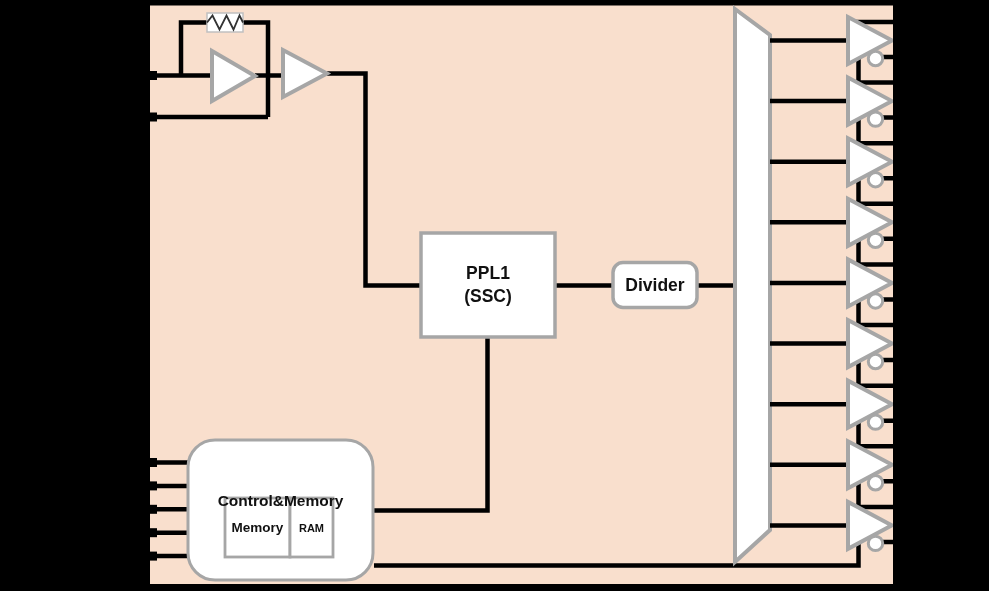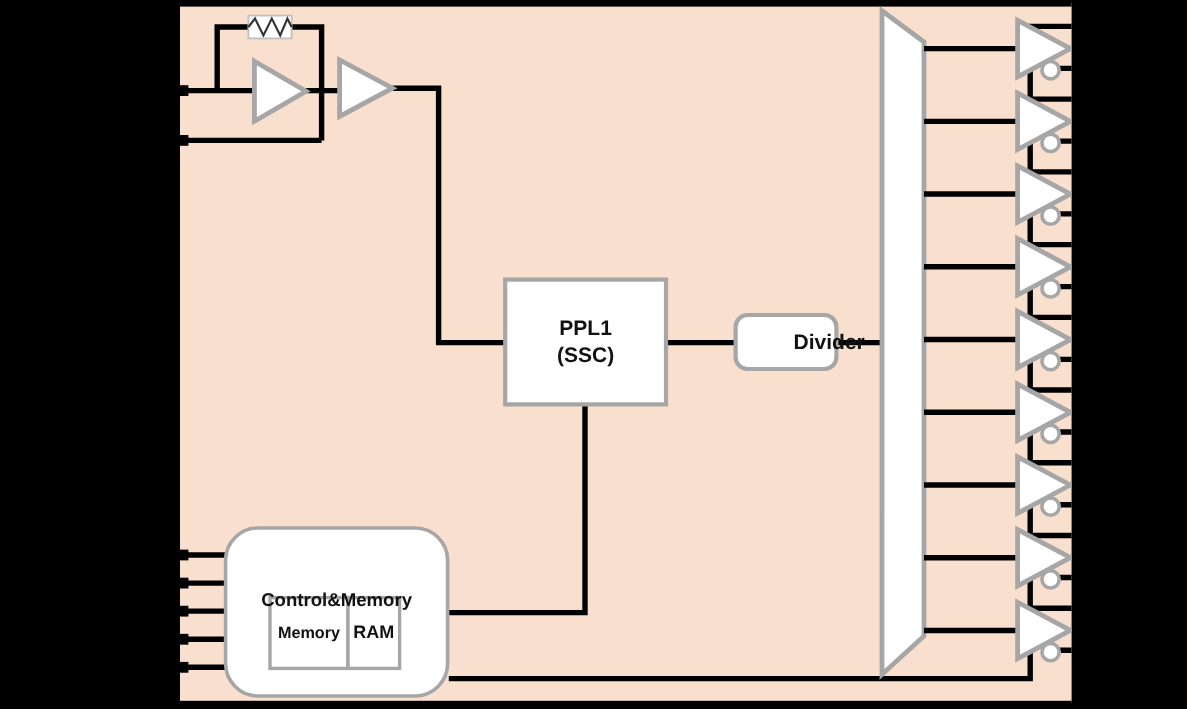--- a/index.html
+++ b/index.html
@@ -3,24 +3,24 @@
 <meta charset="utf-8">
 <style>
   html,body{margin:0;padding:0;background:#000;}
   .stage{position:relative;width:893px;height:591px;background:#000;overflow:hidden;
          font-family:"Liberation Sans",sans-serif;}
   .stage svg{position:absolute;left:0;top:0;}
   .lbl{position:absolute;display:flex;align-items:center;justify-content:center;
        color:#111;font-weight:bold;text-align:center;pointer-events:none;}
   .lbl-pll{left:421px;top:233px;width:134px;height:104px;flex-direction:column;
            font-size:17.5px;line-height:23px;}
-  .lbl-divider{left:613px;top:262px;width:84px;height:46px;font-size:17.5px;margin-left:36px;}
+  .lbl-divider{left:613px;top:262px;width:84px;height:46px;font-size:17.5px;}
   .lbl-cm-title{left:188px;top:489px;width:185px;height:24px;font-size:15.5px;}
   .lbl-control{left:225px;top:498px;width:65px;height:59px;font-size:13.5px;}
-  .lbl-ram{left:290px;top:498px;width:43px;height:59px;font-size:15px;}
+  .lbl-ram{left:290px;top:498px;width:43px;height:59px;font-size:11px;}
 </style>
 </head>
 <body>
 
 <div class="stage">
   <svg id="diagram-svg" width="989" height="591" viewBox="0 0 989 591">
       <rect x="150" y="2" width="766" height="584" fill="#F9DFCD"></rect>
       <rect x="150" y="0" width="771" height="5.5" fill="#000000"></rect>
       <rect x="150" y="584" width="771" height="5.5" fill="#000000"></rect>
       <path d="M893 5.5 L915 5.5 A6 6 0 0 1 921 11.5 L921 13.2 A6 6 0 0 1 915 19.2 L893 19.2 Z" fill="#F9DFCD"></path>

